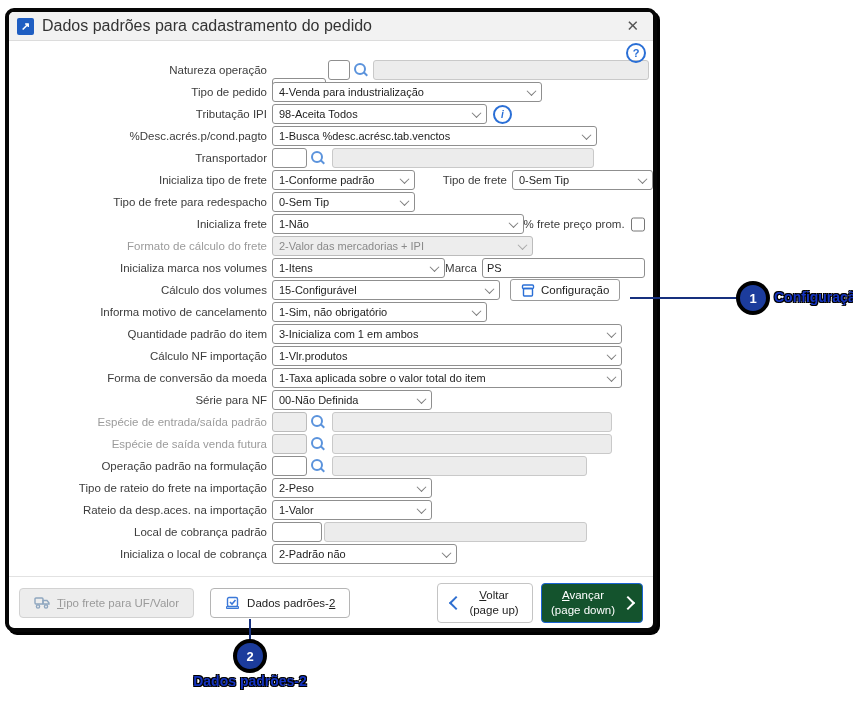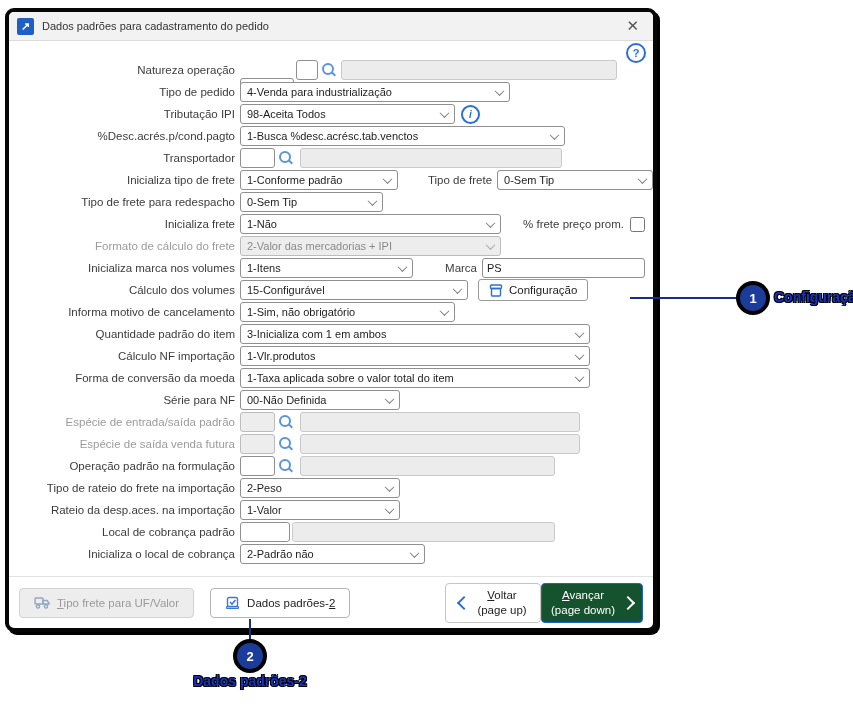--- a/index.html
+++ b/index.html
@@ -7,29 +7,29 @@
          font-family:"Liberation Sans",sans-serif;color:#3c3c3c;overflow:hidden;}
 
   
   .dialog{position:absolute;left:5px;top:8px;width:644px;height:616px;
           background:#fff;border:4px solid #060606;border-radius:9px;
           box-shadow:3px 3px 0 0 #000;z-index:2;}
   .titlebar{height:28px;background:#f2f2f2;border-bottom:1px solid #dcdcdc;
             border-radius:5px 5px 0 0;display:flex;align-items:center;padding:0 8px;gap:8px;}
   .app-icon{width:17px;height:17px;background:#1f5ec2;border-radius:2px;color:#fff;
             font-size:11px;font-weight:bold;display:flex;align-items:center;justify-content:center;}
-  .title-text{font-size:11px;color:#333;flex:1;}
+  .title-text{font-size:16px;color:#333;flex:1;}
   .close-x{font-size:15px;color:#555;padding:0 6px;cursor:default;}
   .help-circle{position:absolute;top:31px;right:7px;width:16px;height:16px;border:2px solid #2a6fd6;
                border-radius:50%;color:#2a6fd6;font-size:11px;font-weight:bold;
                display:flex;align-items:center;justify-content:center;}
 
   
   .rows{display:flex;flex-direction:column;gap:2px;margin-top:19px;}
-  .row{display:flex;align-items:center;height:20px;font-size:11.5px;}
+  .row{display:flex;align-items:center;height:20px;font-size:11.5px;padding-left:32px;}
   .lbl{width:226px;text-align:right;flex:0 0 auto;color:#3c3c3c;white-space:nowrap;}
   .lbl.dis{color:#9b9b9b;}
   .lbl2{color:#3c3c3c;white-space:nowrap;}
   .sel{display:flex;align-items:center;justify-content:space-between;box-sizing:border-box;
        height:20px;padding:0 6px;background:#fff;border:1px solid #8f8f8f;border-radius:3px;
        font-size:11px;color:#1d1d1d;margin-left:5px;white-space:nowrap;overflow:hidden;}
   .sel.dis{background:#ededed;color:#8a8a8a;border-color:#bcbcbc;}
   .chev{width:6px;height:6px;border-right:1.6px solid #7d7d7d;border-bottom:1.6px solid #7d7d7d;
         transform:rotate(45deg) translate(-1px,-1px);flex:0 0 auto;margin-left:8px;}
   .sel.dis .chev{border-color:#a8a8a8;}
@@ -48,21 +48,21 @@
   .cb{width:15px;height:15px;margin:0 8px 0 6px;accent-color:#666;}
   .cfg-btn{display:flex;align-items:center;gap:6px;height:22px;margin-left:10px;padding:0 10px;
            background:#fff;border:1px solid #9a9a9a;border-radius:3px;font-size:11.5px;color:#222;}
 
   
   .footer{position:absolute;left:0;right:0;bottom:0;height:52px;border-top:1px solid #e2e2e2;
           display:flex;align-items:center;padding:0 10px;box-sizing:border-box;gap:16px;}
   .btn-sec{display:flex;align-items:center;gap:7px;height:30px;padding:0 14px;background:#fff;
            border:1px solid #b5b5b5;border-radius:4px;font-size:11.5px;color:#222;}
   .btn-sec.dis{background:#ededed;color:#9a9a9a;border-color:#d2d2d2;}
-  .right-group{margin-left:auto;display:flex;align-items:center;}
+  .right-group{margin-left:auto;display:flex;gap:8px;align-items:center;}
   .btn-nav{display:flex;align-items:center;justify-content:center;gap:8px;width:96px;height:40px;
            background:#fff;border:1px solid #c4c4c4;border-radius:4px;font-size:11.5px;color:#222;}
   .btn-nav .txt{display:flex;flex-direction:column;align-items:center;line-height:1.3;}
   .btn-primary{width:102px;background:#14532d;border:1px solid #1a63d4;color:#fff;}
   .chev-l{width:8px;height:8px;border-left:2px solid #2f6fd0;border-bottom:2px solid #2f6fd0;
           transform:rotate(45deg);flex:0 0 auto;}
   .chev-r{width:8px;height:8px;border-right:2px solid #fff;border-top:2px solid #fff;
           transform:rotate(45deg);flex:0 0 auto;}
   .u{text-decoration:underline;}
 

